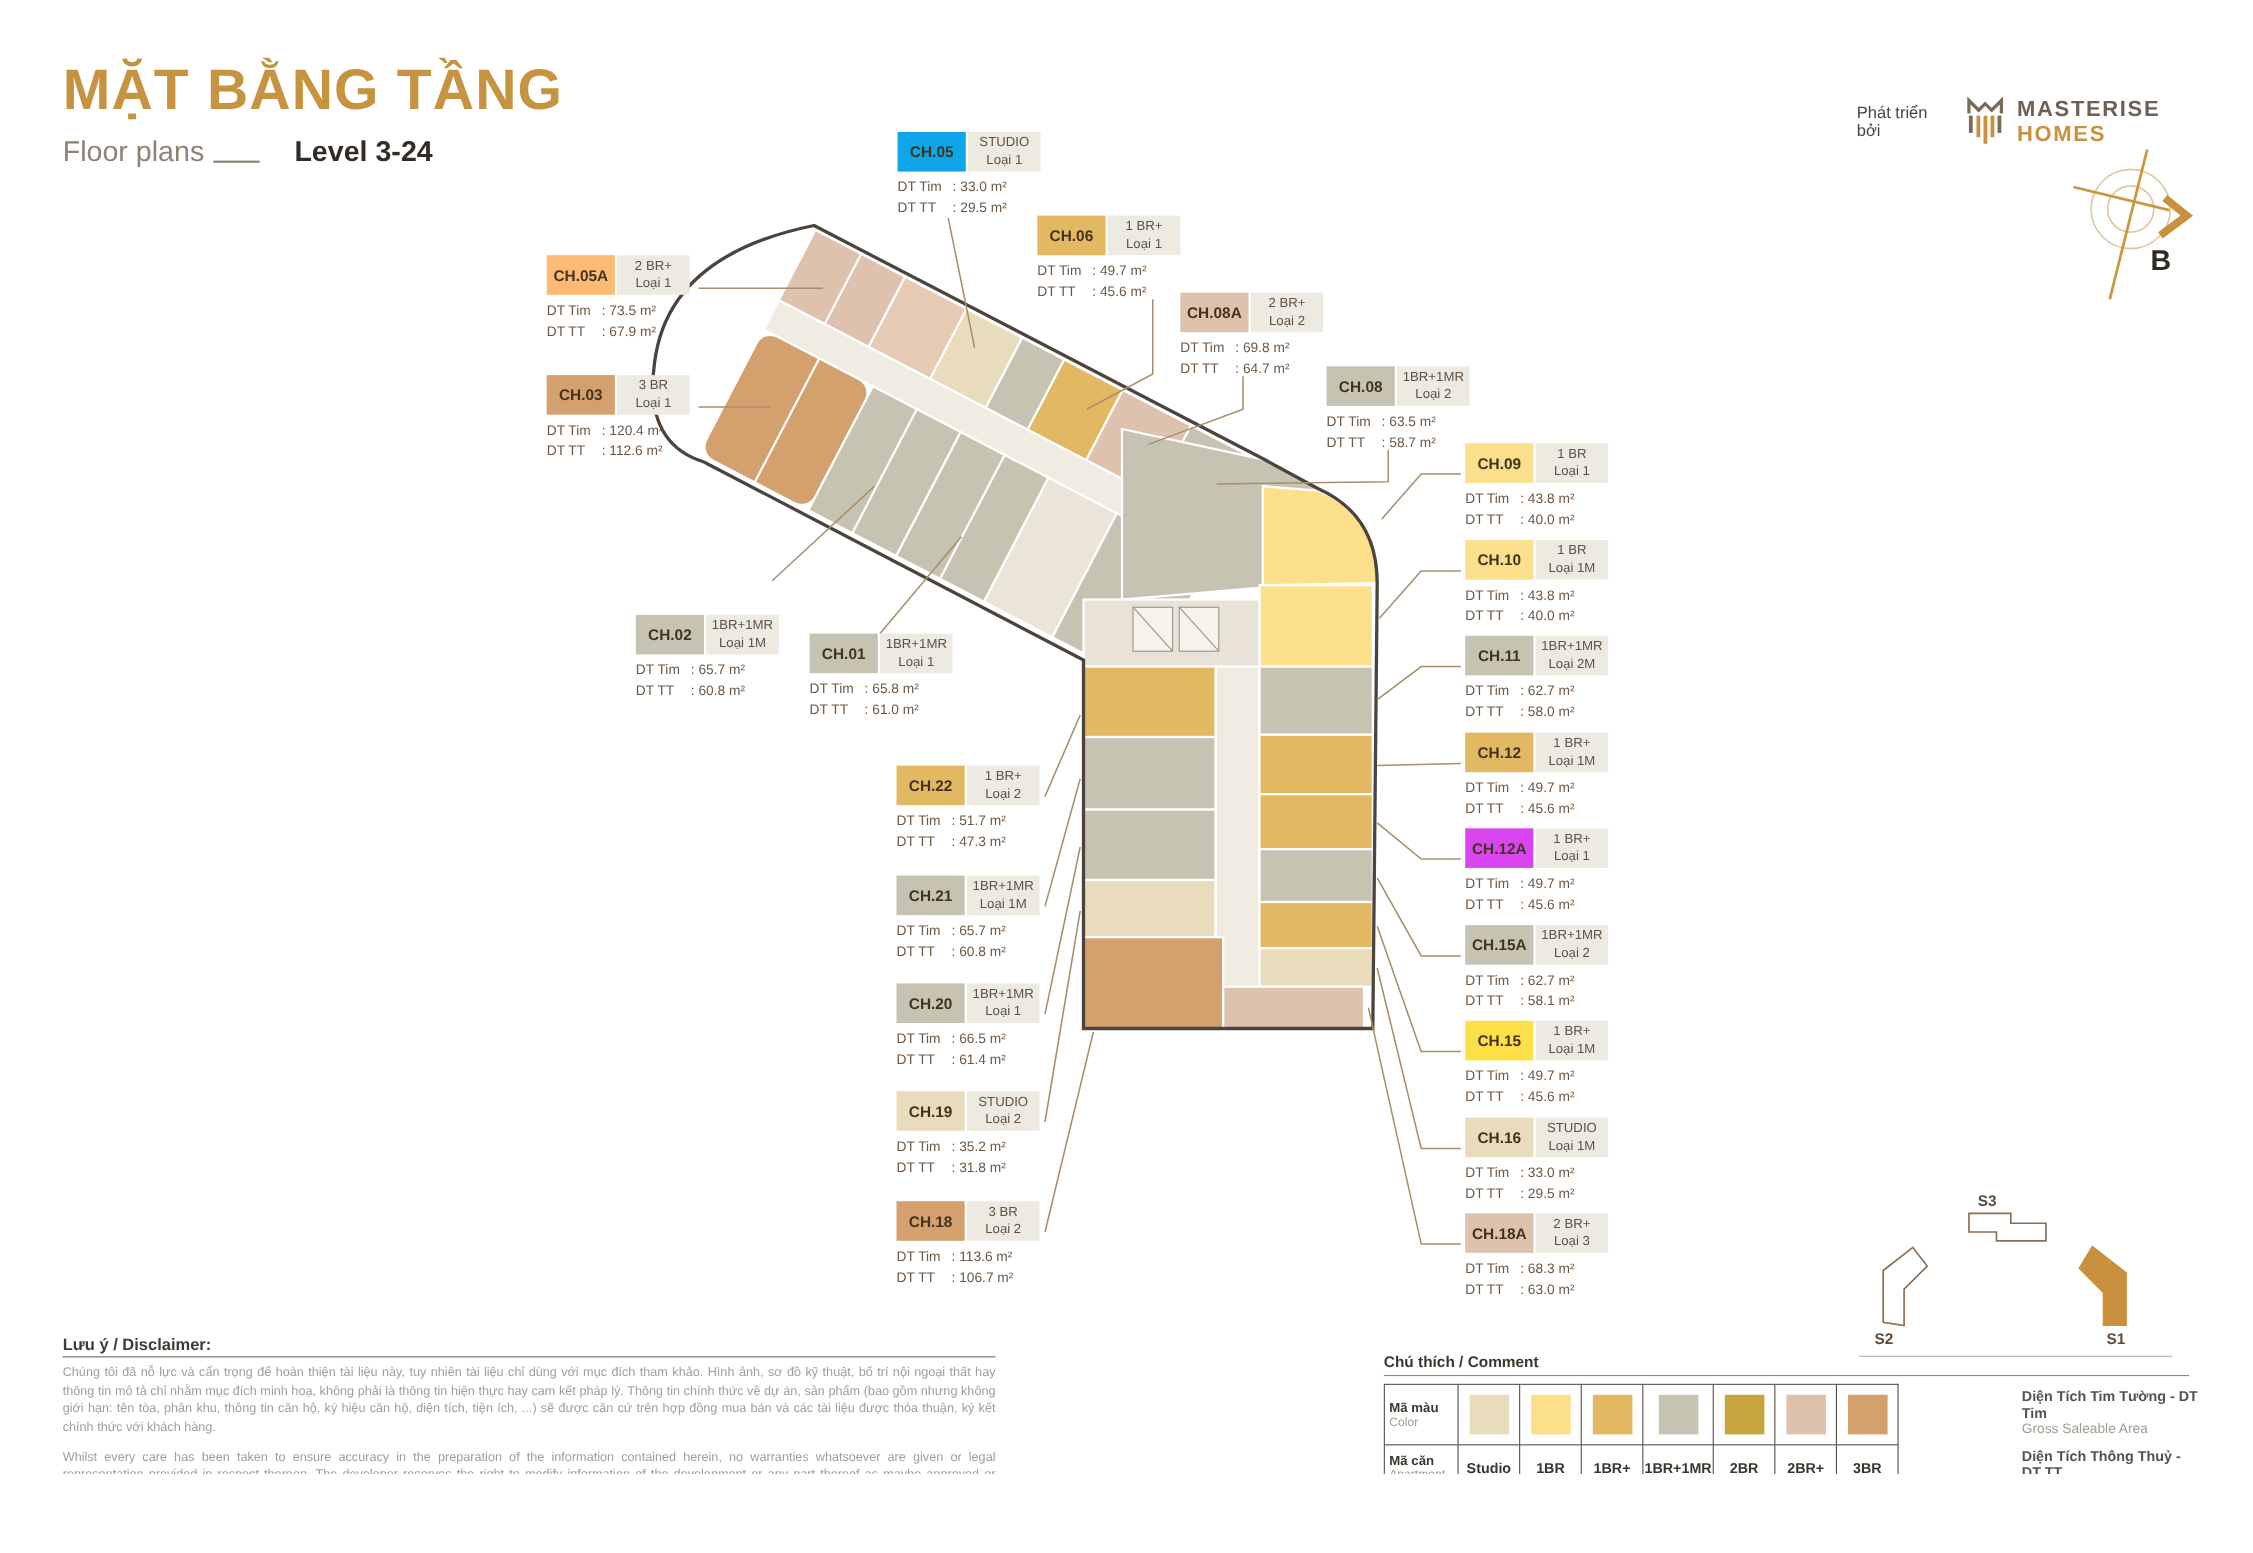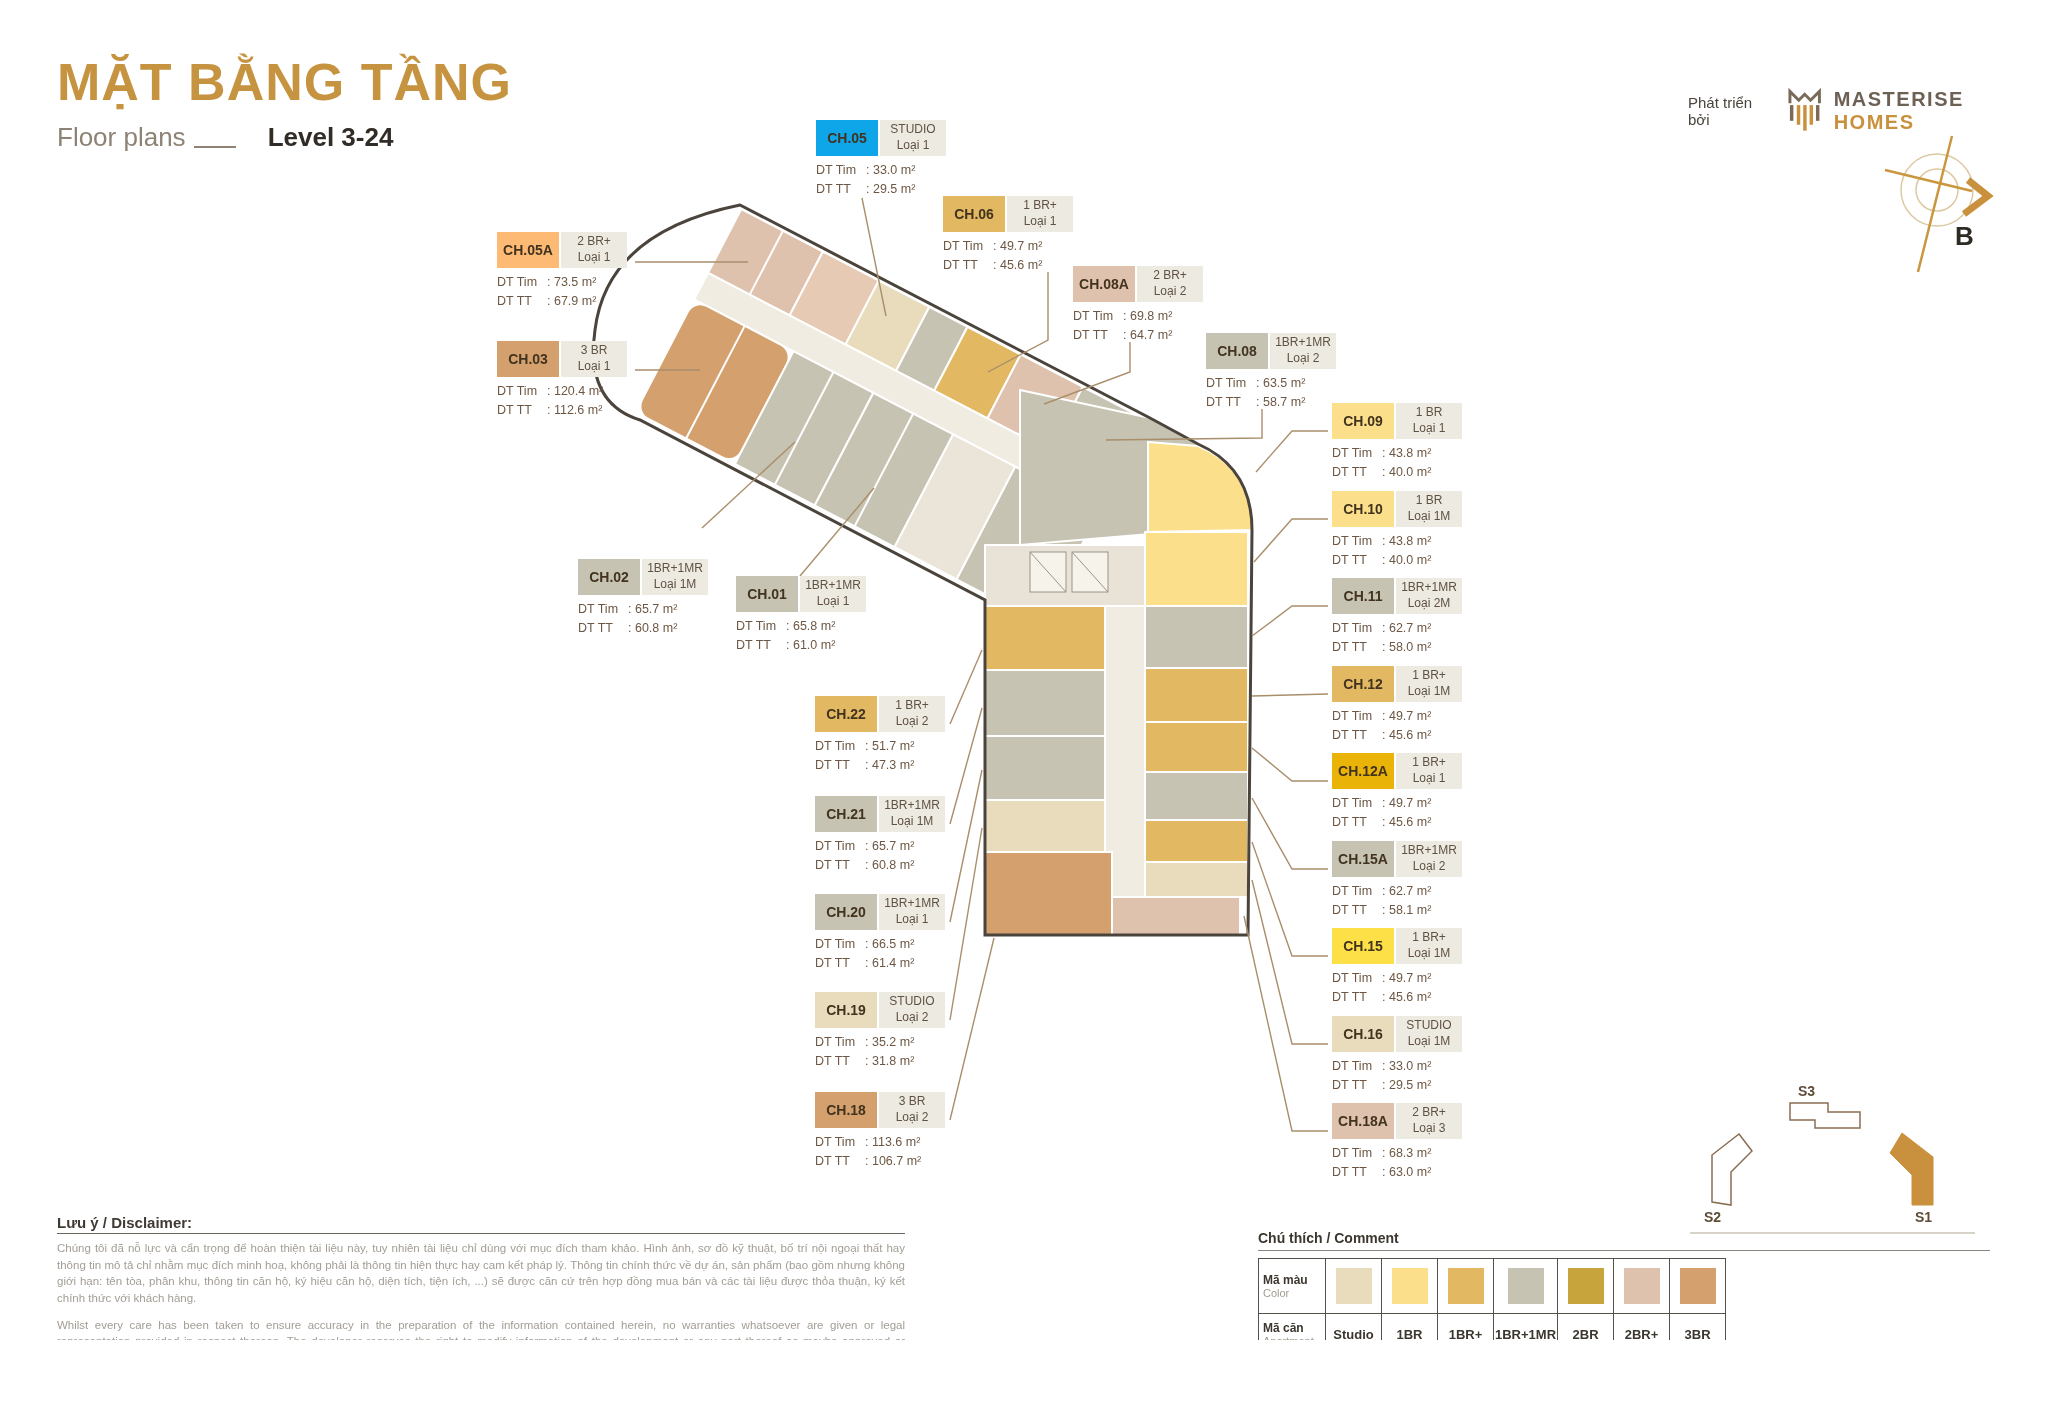--- a/index.html
+++ b/index.html
@@ -476,21 +476,21 @@
             <span>: 49.7 m²</span>
           </div>
           <div class="area-row">
             <span class="al">DT TT</span>
             <span>: 45.6 m²</span>
           </div>
         </div>
       </div>
       <div class="unit-label" style="left: 1332px; top: 753px;">
         <div class="unit-head">
-          <div class="unit-code" style="background:#eab308">CH.12A</div>
+          <div class="unit-code" style="background:#d946ef">CH.12A</div>
           <div class="unit-type">
             <div>1 BR+</div>
             <div>Loại 1</div>
           </div>
         </div>
         <div class="unit-areas">
           <div class="area-row">
             <span class="al">DT Tim</span>
             <span>: 49.7 m²</span>
           </div>
@@ -623,20 +623,26 @@
           <td class="tname">1BR</td>
           <td class="tname">1BR+</td>
           <td class="tname">1BR+1MR</td>
           <td class="tname">2BR</td>
           <td class="tname">2BR+</td>
           <td class="tname">3BR</td>
         </tr>
       </tbody>
     </table>
 
+  <div class="area-notes" id="area-notes">
+      <div class="vi">Diện Tích Tim Tường - DT Tim</div>
+      <div class="en">Gross Saleable Area</div>
+      <div class="vi">Diện Tích Thông Thuỷ - DT TT</div>
+      <div class="en">Net Saleable Area</div>
+    </div>
 
   <svg width="310" height="160" viewBox="0 0 310 160" style="left:1690px;top:1080px;">
     <path d="M100,23 H138 V32 H170 V48 H125 V40 H100 Z" fill="none" stroke="#8a6e52" stroke-width="1.5"></path>
     <polygon points="49,54 62,71 41,92 41,125 22,122 22,75" fill="none" stroke="#8a6e52" stroke-width="1.5"></polygon>
     <polygon points="212,53 243,77 243,125 222,125 222,95 200,73" fill="#c9913d" stroke="#c9913d"></polygon>
     <text x="108" y="16" font-size="14" font-weight="bold" fill="#5f4c38">S3</text>
     <text x="14" y="142" font-size="14" font-weight="bold" fill="#5f4c38">S2</text>
     <text x="225" y="142" font-size="14" font-weight="bold" fill="#5f4c38">S1</text>
     <line x1="0" y1="153" x2="285" y2="153" stroke="#b0a795" stroke-width="1"></line>
   </svg>

